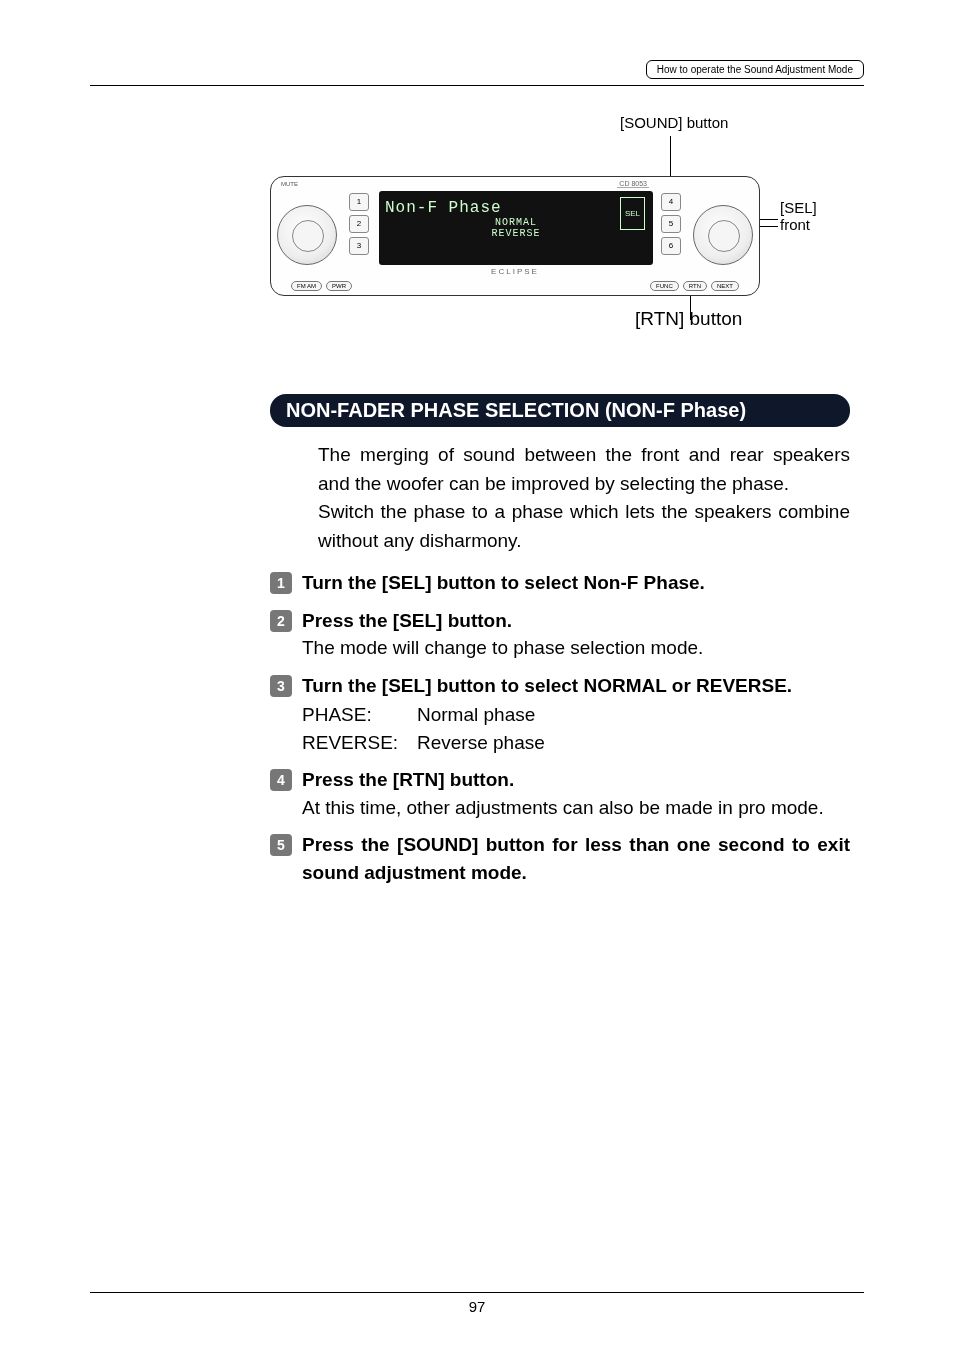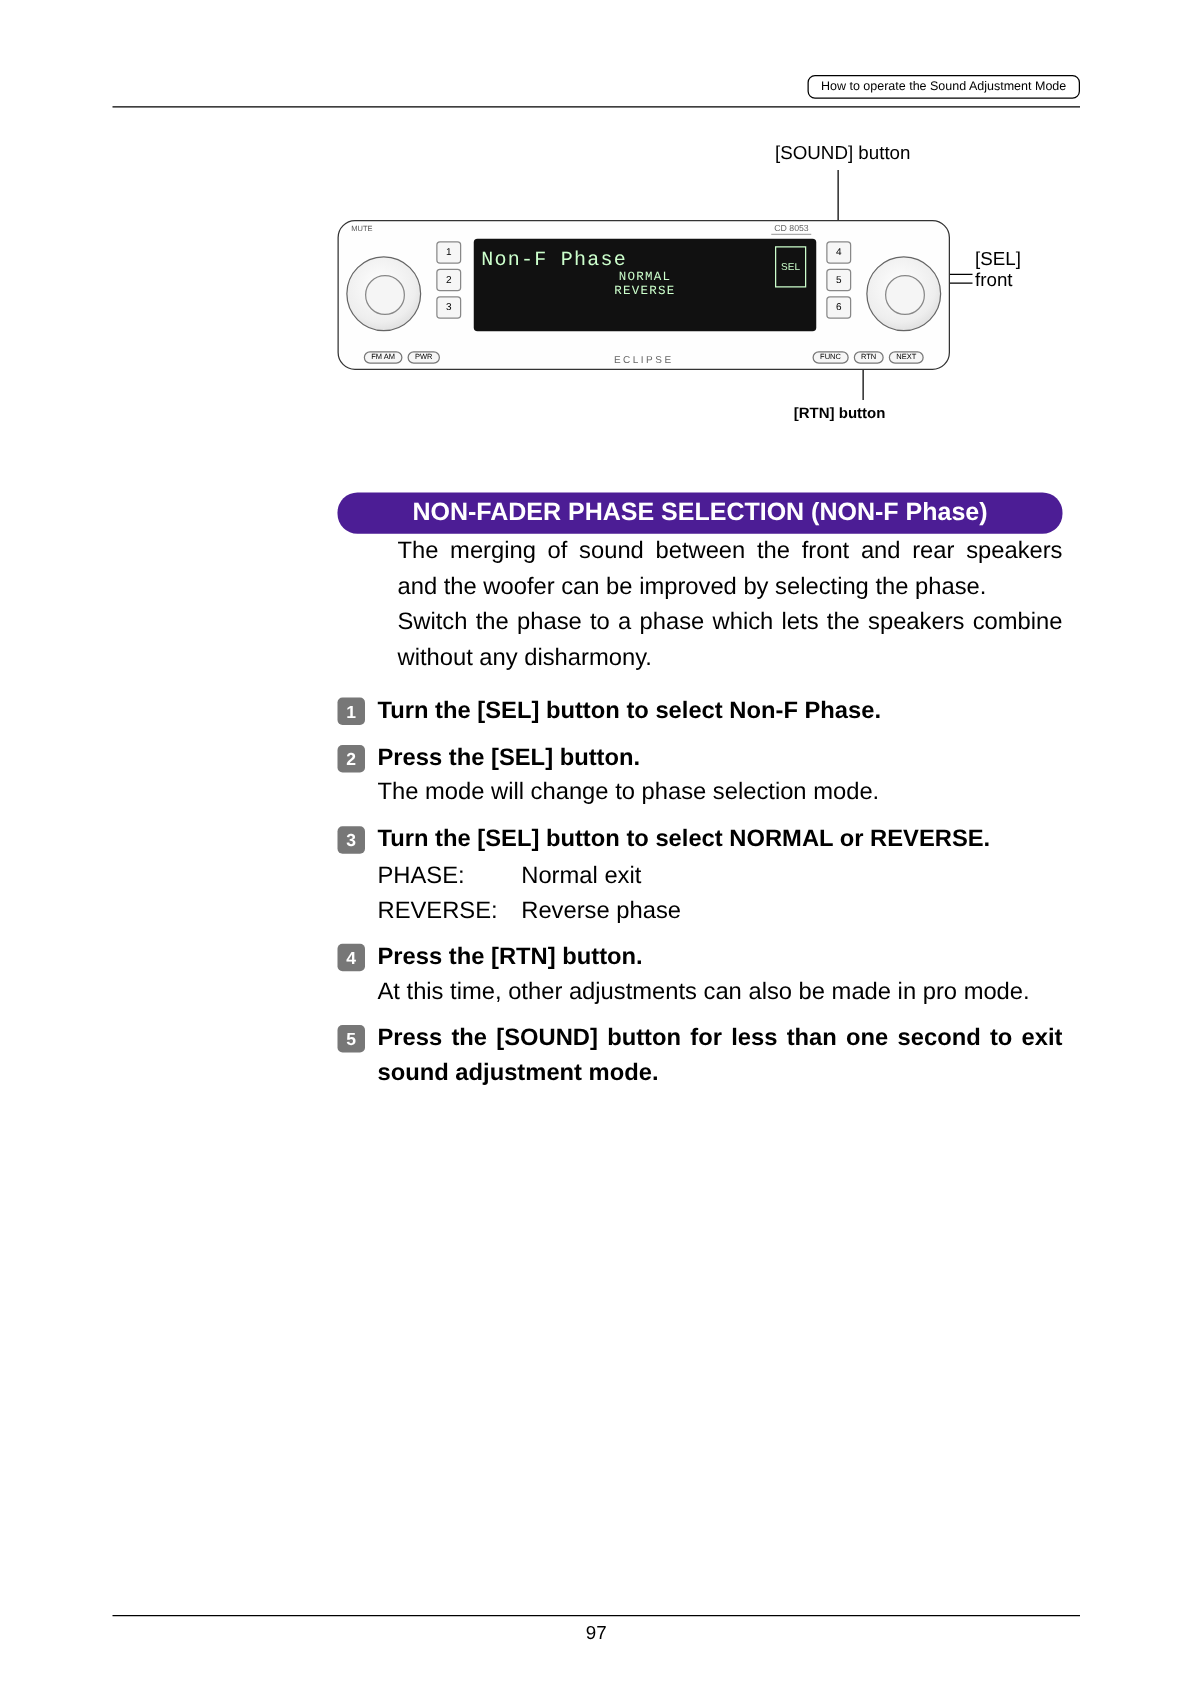--- a/index.html
+++ b/index.html
@@ -149,21 +149,21 @@
   .bottom-btns.right { right: 20px; }
   .oval-btn {
     border: 1px solid #777;
     border-radius: 8px;
     font-size: 6px;
     padding: 1px 5px;
     background: #f6f6f6;
   }
   .brand {
     position: absolute;
-    bottom: 3px;
+    bottom: 19px;
     left: 50%;
     transform: translateX(-50%);
     font-size: 8px;
     letter-spacing: 2px;
     color: #666;
   }
   .model {
     position: absolute;
     top: 3px; right: 110px;
     font-size: 7px;
@@ -189,47 +189,47 @@
   .sel-line2 {
     position: absolute;
     top: 112px;
     left: 490px;
     width: 18px;
     height: 1px;
     background: #000;
   }
   .rtn-label {
     position: absolute;
-    top: 209px;
+    top: 194px;
     left: 365px;
-    font-size: 12px;
-    font-weight: bold;
+    font-size: 19px;
   }
   .rtn-line {
     position: absolute;
     top: 182px;
     left: 420px;
     width: 1px;
     height: 24px;
     background: #000;
   }
   .content {
     margin-left: 180px;
     max-width: 580px;
   }
   .section-heading {
-    background: #4c1d95;
+    background: #0f172a;
     color: #fff;
     font-weight: bold;
     font-size: 20px;
     padding: 5px 16px;
     border-radius: 16px;
+    margin-bottom: 14px;
     display: inline-block;
     width: 100%;
-    text-align: center;
+    text-align: left;
   }
   .intro {
     font-size: 19px;
     line-height: 1.5;
     margin-bottom: 14px;
     text-align: justify;
     margin-left: 48px;
   }
   .steps {
     list-style: none;
@@ -374,21 +374,21 @@
           <div class="step-desc">The mode will change to phase selection mode.</div>
         </div>
       </li>
       <li class="step">
         <div class="step-num">3</div>
         <div class="step-body">
           <div class="step-title">Turn the [SEL] button to select NORMAL or REVERSE.</div>
           <div class="defs step-desc">
             <div class="def-row">
               <span class="def-term">PHASE:</span>
-              <span>Normal exit</span>
+              <span>Normal phase</span>
             </div>
             <div class="def-row">
               <span class="def-term">REVERSE:</span>
               <span>Reverse phase</span>
             </div>
           </div>
         </div>
       </li>
       <li class="step">
         <div class="step-num">4</div>

